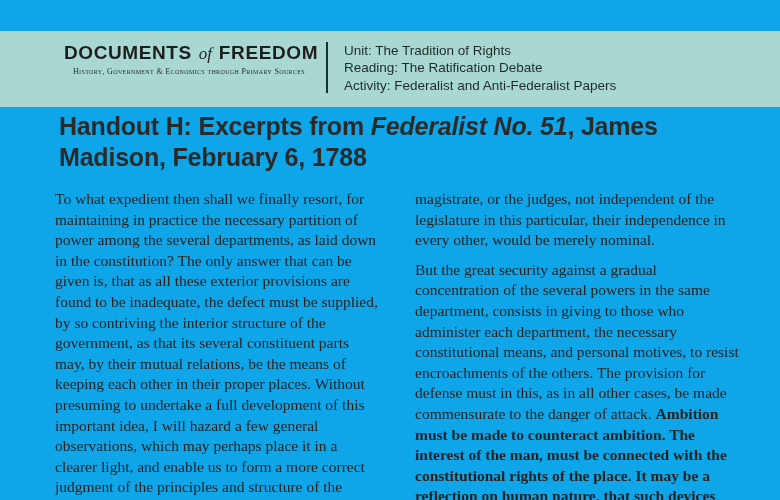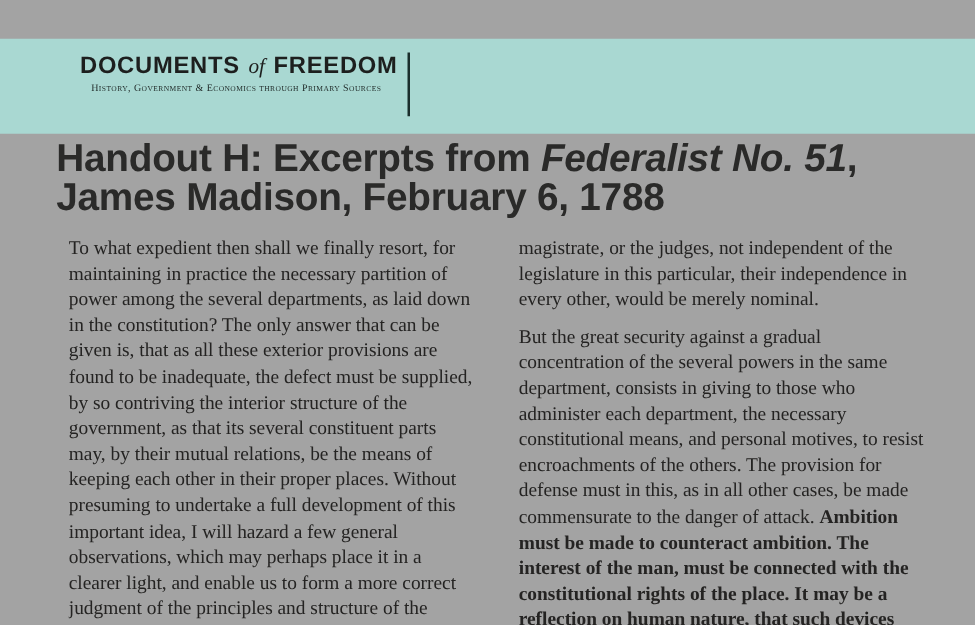--- a/index.html
+++ b/index.html
@@ -1,20 +1,20 @@
 <!DOCTYPE html>
 <html><head>
 <meta charset="utf-8">
 <style>
   html, body { margin: 0; padding: 0; background: #ffffff; }
   .page {
     position: relative;
     width: 780px;
     height: 500px;
-    background: #a3a3a3;
+    background: #0ea5e9;
     overflow: hidden;
     font-family: "Liberation Sans", sans-serif;
   }
 
   
   .band {
     position: absolute;
     left: 0; top: 31px;
     width: 780px; height: 76px;
     background: #a9d8d2;
@@ -65,24 +65,24 @@
   .info-line {
     font-size: 13.5px;
     font-weight: 500;
     line-height: 17.3px;
     white-space: nowrap;
   }
 
   
   .title {
     position: absolute;
-    left: 45px; top: 111px;
+    left: 59px; top: 111px;
     width: 665px;
     margin: 0;
-    font-size: 31px;
+    font-size: 25px;
     font-weight: 700;
     line-height: 31px;
     letter-spacing: -0.2px;
     color: #2a2a29;
   }
   .title .seg-italic { font-style: italic; }
 
   
   .col {
     position: absolute;
@@ -109,20 +109,25 @@
       <div class="brand-line">
         <span>DOCUMENTS</span>
         <span class="w-of">of</span>
         <span>FREEDOM</span>
       </div>
       <div class="brand-tagline">History, Government &amp; Economics through Primary Sources</div>
     </div>
 
     <div class="divider"></div>
 
+    <div class="info">
+      <div class="info-line">Unit: The Tradition of Rights</div>
+      <div class="info-line">Reading: The Ratification Debate</div>
+      <div class="info-line">Activity: Federalist and Anti-Federalist Papers</div>
+    </div>
   </div>
 
   <h1 class="title"><span>Handout H: Excerpts from </span><span class="seg-italic">Federalist No. 51</span><span>, James Madison, February 6, 1788</span></h1>
 
   <div class="col col-left">
     <p class="para"><span>To what expedient then shall we finally resort, for maintaining in practice the necessary partition of power among the several departments, as laid down in the constitution? The only answer that can be given is, that as all these exterior provisions are found to be inadequate, the defect must be supplied, by so contriving the interior structure of the government, as that its several constituent parts may, by their mutual relations, be the means of keeping each other in their proper places. Without presuming to undertake a full development of this important idea, I will hazard a few general observations, which may perhaps place it in a clearer light, and enable us to form a more correct judgment of the principles and structure of the government</span></p>
   </div>
 
   <div class="col col-right">
     <p class="para"><span>magistrate, or the judges, not independent of the legislature in this particular, their independence in every other, would be merely nominal.</span></p>

